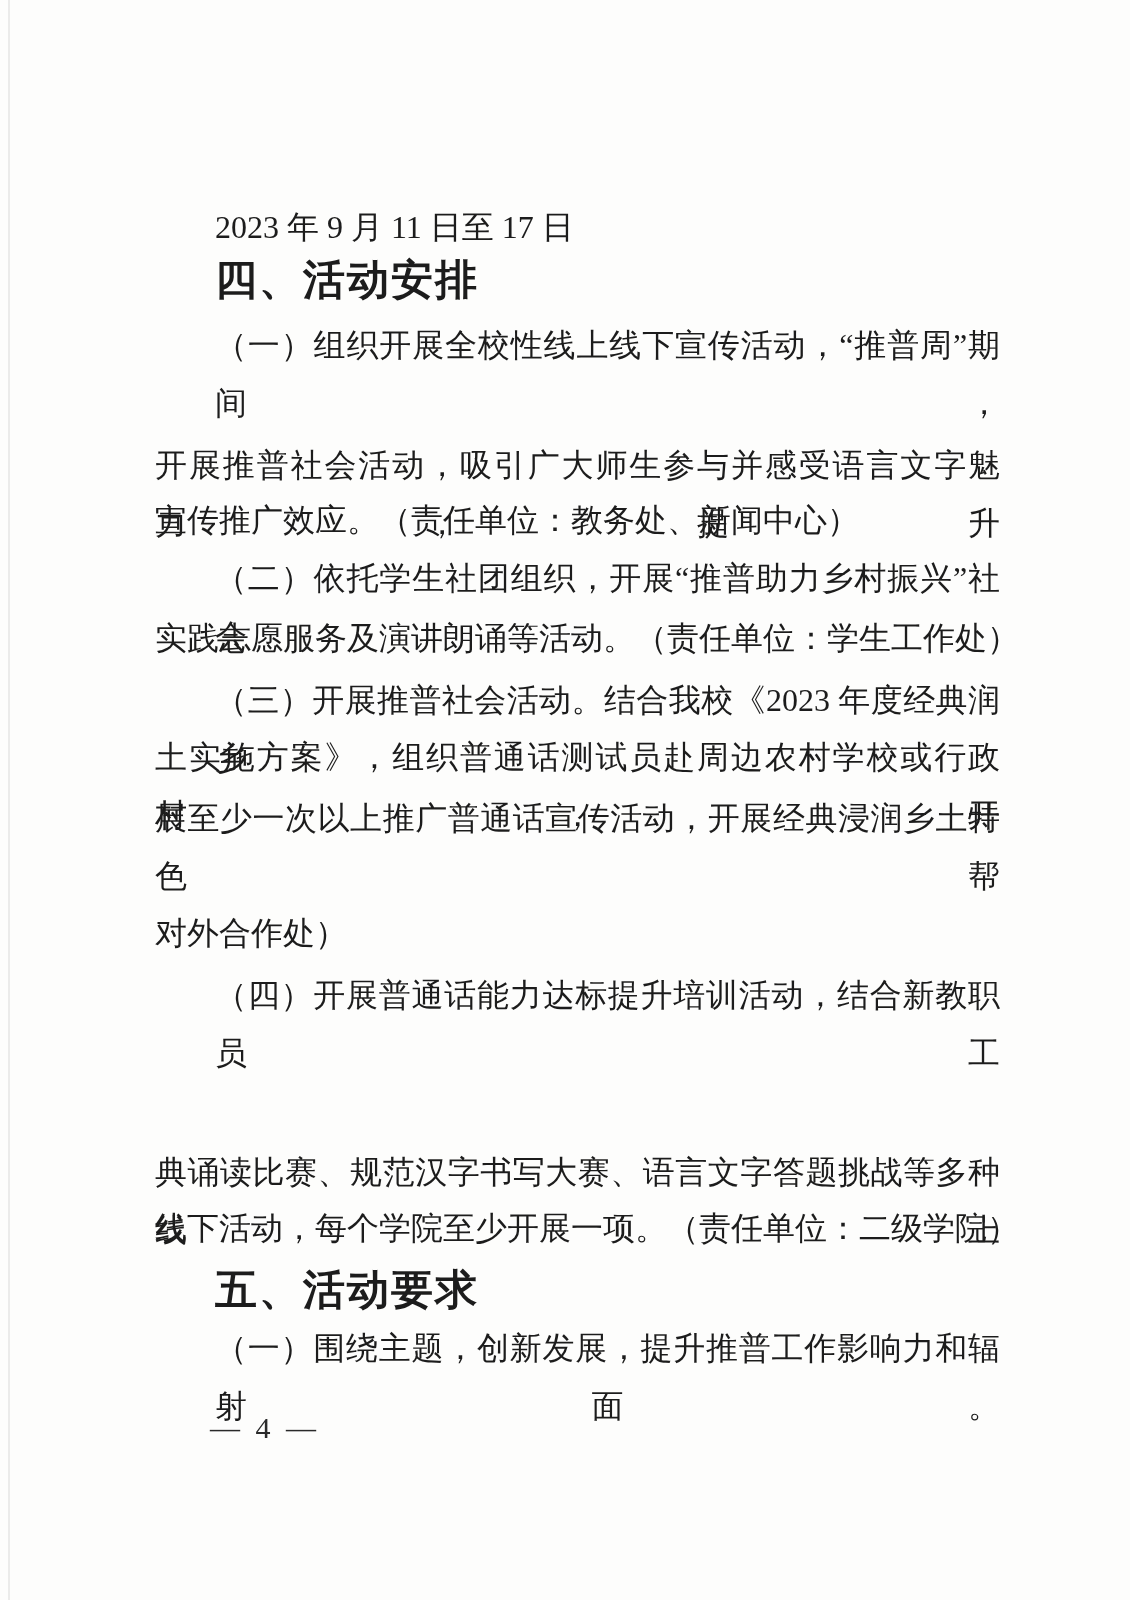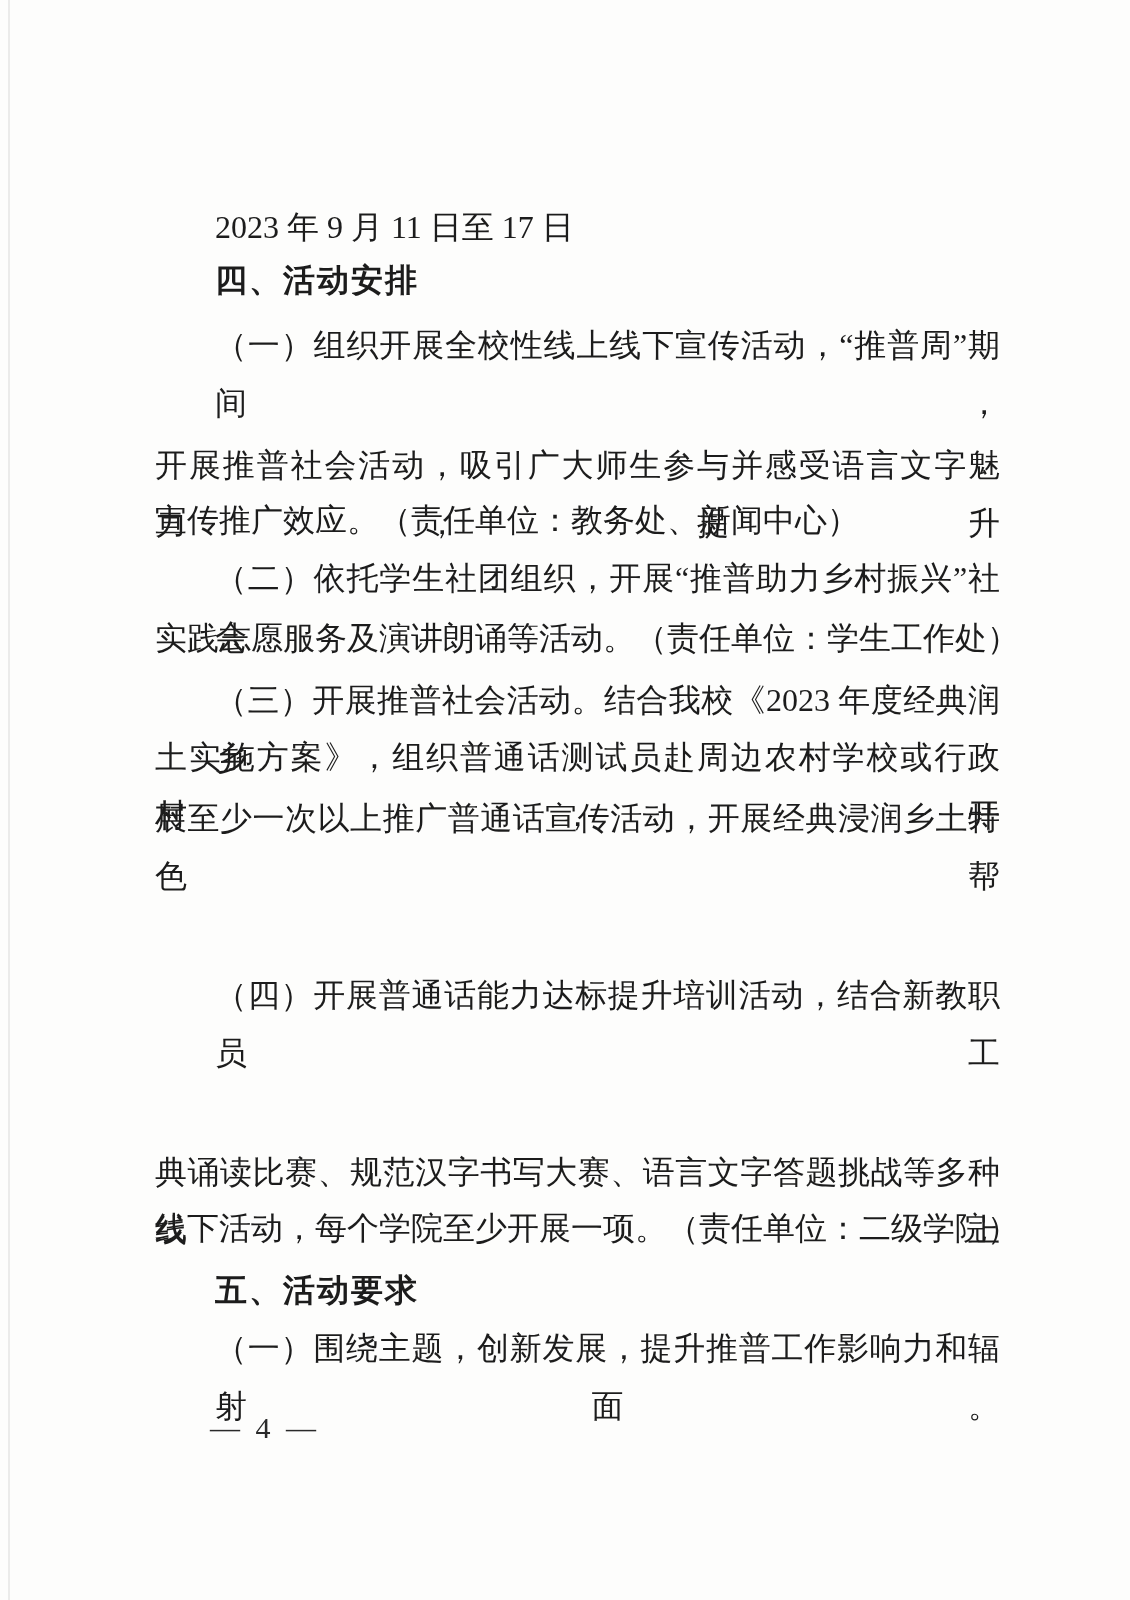--- a/index.html
+++ b/index.html
@@ -41,21 +41,21 @@
   .just {
     white-space: normal;
     text-align: justify;
     text-align-last: justify;
     text-justify: inter-ideograph;
   }
   .ind { padding-left: 60px; }
   .head {
     font-family: Liberation Sans, sans-serif;
     font-weight: 700;
-    font-size: 32px;
+    font-size: 42px;
     letter-spacing: 2px;
   }
   .pageno {
     position: absolute;
     left: 200px;
     top: 1408px;
     width: 130px;
     height: 40px;
     line-height: 40px;
     text-align: center;
@@ -77,20 +77,21 @@
   <div class="line ind just" style="top:316px">（一）组织开展全校性线上线下宣传活动，“推普周”期间，</div>
   <div class="line just" style="top:436px">开展推普社会活动，吸引广大师生参与并感受语言文字魅力，提升</div>
   <div class="line" style="top:491px">宣传推广效应。（责任单位：教务处、新闻中心）</div>
 
   <div class="line ind just" style="top:549px">（二）依托学生社团组织，开展“推普助力乡村振兴”社会</div>
   <div class="line" style="top:609px">实践志愿服务及演讲朗诵等活动。（责任单位：学生工作处）</div>
 
   <div class="line ind just" style="top:671px">（三）开展推普社会活动。结合我校《2023 年度经典润乡</div>
   <div class="line just" style="top:728px">土实施方案》，组织普通话测试员赴周边农村学校或行政村，开</div>
   <div class="line just" style="top:789px">展至少一次以上推广普通话宣传活动，开展经典浸润乡土特色帮</div>
+  <div class="line" style="top:904px">对外合作处）</div>
 
   <div class="line ind just" style="top:966px">（四）开展普通话能力达标提升培训活动，结合新教职员工</div>
 
   <div class="line just" style="top:1143px">典诵读比赛、规范汉字书写大赛、语言文字答题挑战等多种线上</div>
   <div class="line" style="top:1199px">线下活动，每个学院至少开展一项。（责任单位：二级学院）</div>
 
   <div class="line head ind" style="top:1261px">五、活动要求</div>
   <div class="line ind just" style="top:1319px">（一）围绕主题，创新发展，提升推普工作影响力和辐射面。</div>
 
   <div class="pageno">— 4 —</div>

